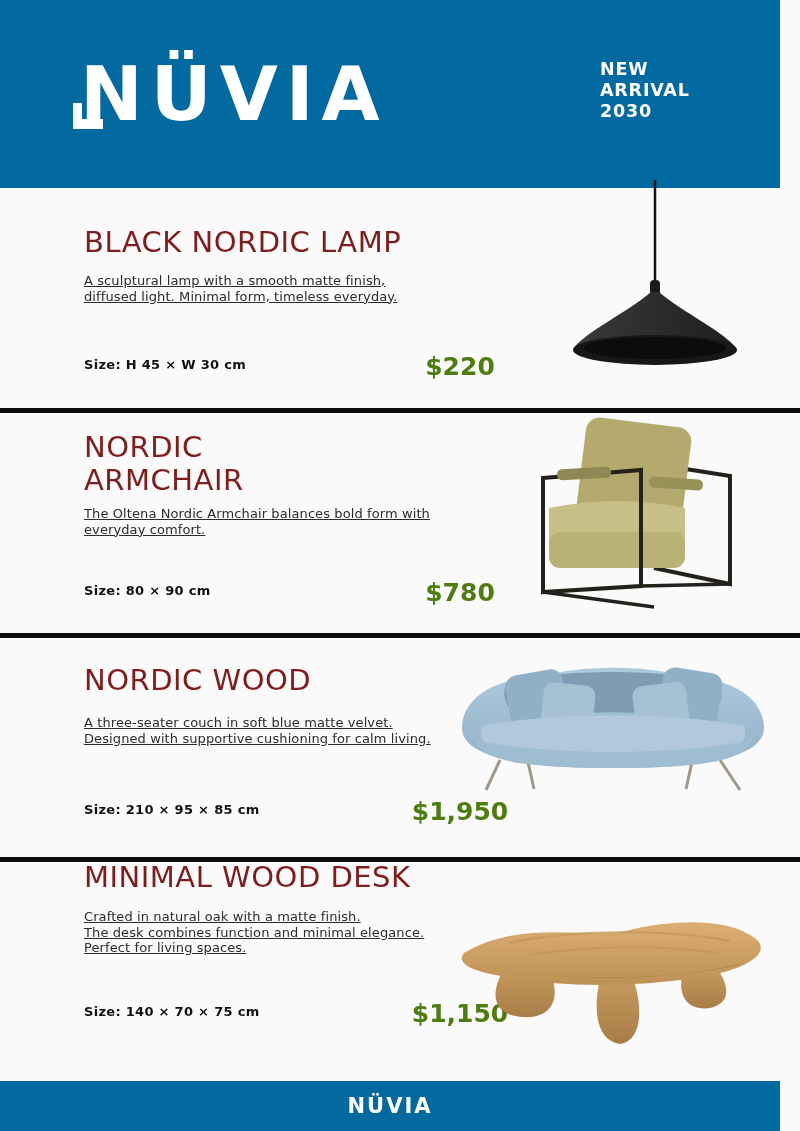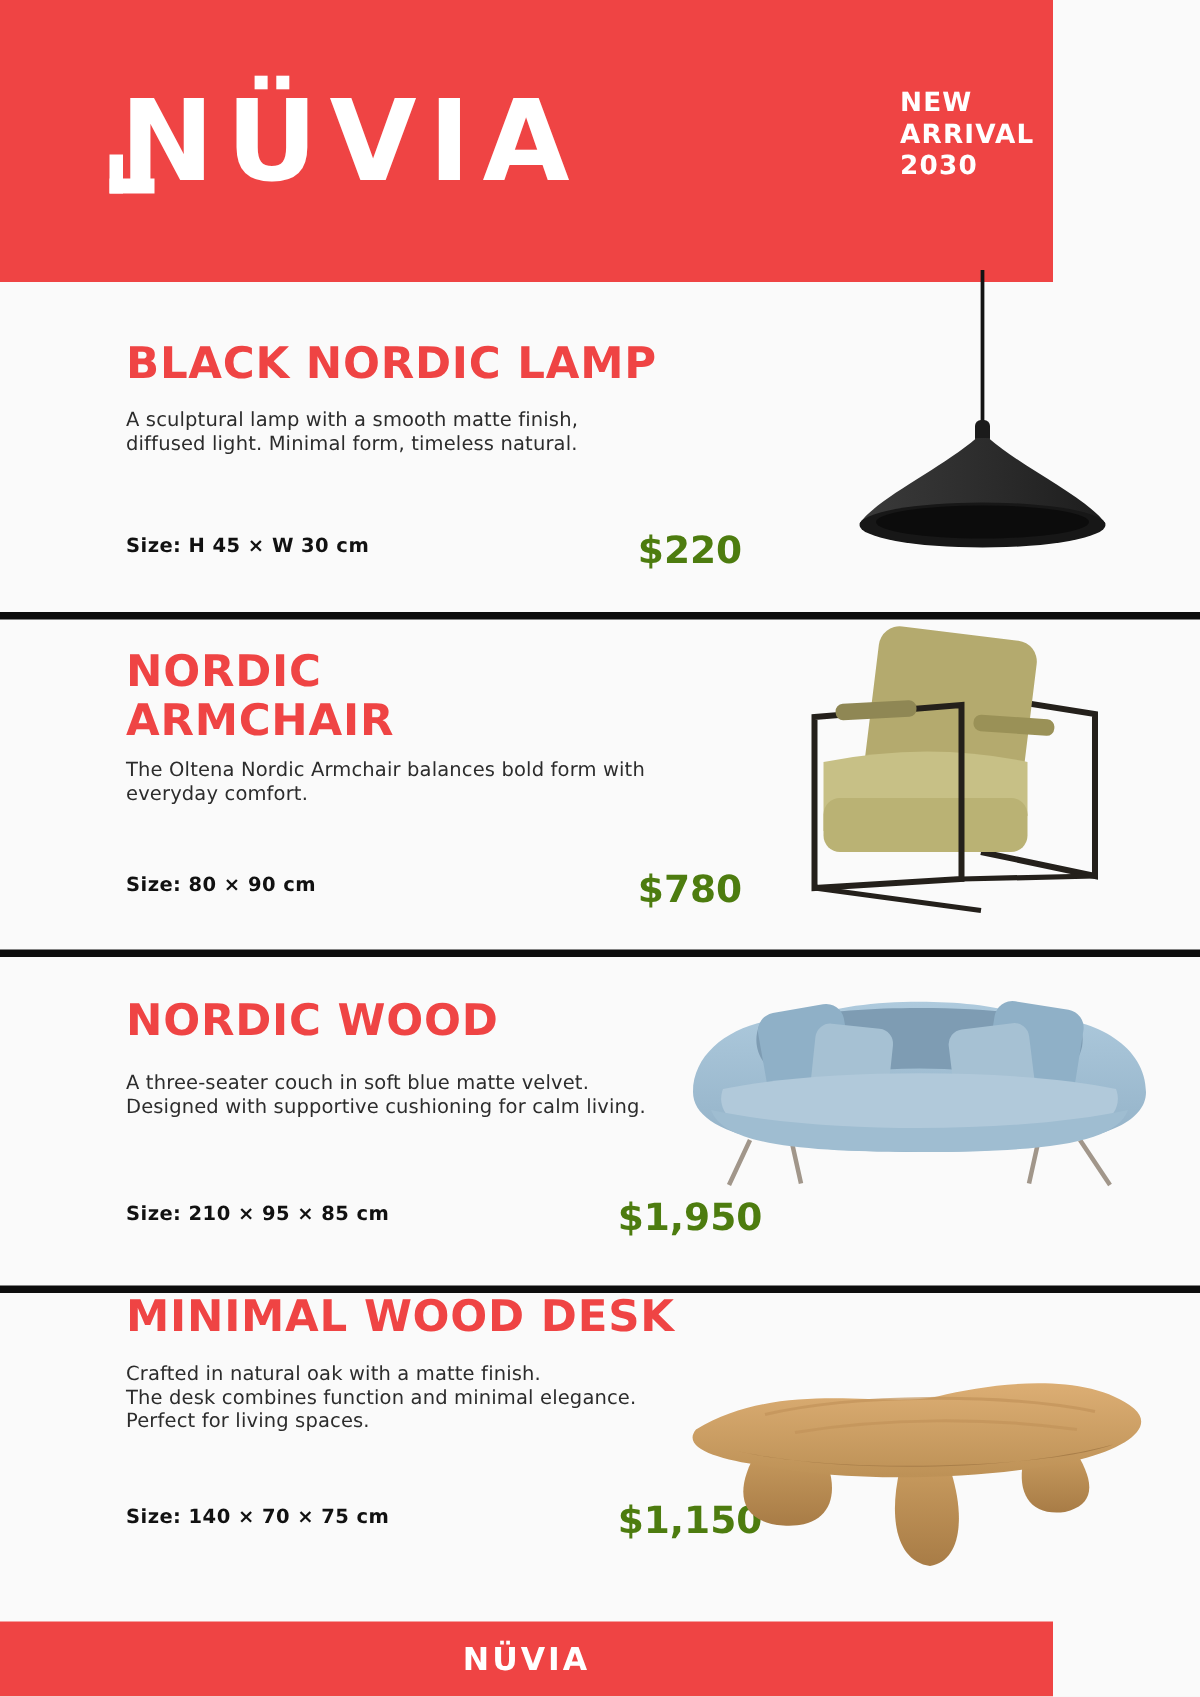--- a/index.html
+++ b/index.html
@@ -3,51 +3,51 @@
 <meta charset="utf-8">
 <style>
   html,body{margin:0;padding:0;}
   body{
     width:800px;height:1131px;position:relative;overflow:hidden;
     background:#f4f4f4;
     font-family:"DejaVu Sans","Liberation Sans",sans-serif;
     color:#141414;
   }
   .page{position:absolute;inset:0;background:#fafafa;}
-  .band{position:absolute;left:0;width:702px;background:#ef4444;}
+  .band{position:absolute;left:0;width:780px;background:#0369a1;}
   .header-band{top:0;height:188px;}
   .footer-band{top:1081px;height:50px;display:flex;align-items:center;justify-content:center;}
   .logo{
     position:absolute;left:80px;top:57px;
     color:#ffffff;font-size:75px;line-height:75px;font-weight:800;letter-spacing:8px;
     white-space:nowrap;
   }
   .logo-hook-v{position:absolute;left:73px;top:103px;width:9px;height:26px;background:#ffffff;}
   .logo-hook-f{position:absolute;left:73px;top:119px;width:30px;height:10px;background:#ffffff;}
   .badge{
     position:absolute;left:600px;top:59px;color:#ffffff;
     font-size:17.5px;line-height:21px;font-weight:800;letter-spacing:0.8px;
   }
   .badge span{display:block;}
   .divider{position:absolute;left:0;width:800px;height:5px;background:#0d0d0d;}
   #d1{top:408px;} #d2{top:633px;} #d3{top:857px;}
   .section{position:absolute;left:0;width:800px;}
   #s1{top:188px;height:220px;} #s2{top:413px;height:220px;}
   #s3{top:638px;height:219px;} #s4{top:836px;height:281px;}
   .title{
-    position:absolute;left:84px;font-size:29px;line-height:33px;font-weight:700;
-    letter-spacing:0.5px;color:#ef4444;white-space:nowrap;
+    position:absolute;left:84px;font-size:29px;line-height:33px;font-weight:400;
+    letter-spacing:0.5px;color:#7f1d1d;white-space:nowrap;
   }
   .title span{display:block;}
   #s1 .title{top:38px;} #s2 .title{top:18px;} #s3 .title{top:26px;} #s4 .title{top:25px;}
   .desc{
     position:absolute;left:84px;font-size:13px;line-height:15.5px;color:#2c2c2c;
     letter-spacing:0.1px;
   }
-  .desc span{display:block;}
+  .desc span{display:block;text-decoration:underline;}
   #s1 .desc{top:85px;} #s2 .desc{top:93px;} #s3 .desc{top:77px;} #s4 .desc{top:73px;}
   .size{
     position:absolute;left:84px;font-size:13px;font-weight:700;color:#111111;
     letter-spacing:0.3px;white-space:nowrap;
   }
   #s1 .size{top:169px;} #s2 .size{top:170px;} #s3 .size{top:164px;} #s4 .size{top:168px;}
   .price{
     position:absolute;left:375px;width:170px;text-align:center;
     font-size:25px;line-height:25px;font-weight:800;color:#4d7c0f;white-space:nowrap;
   }
@@ -77,21 +77,21 @@
     </div>
   </div>
 
   <div class="section" id="s1">
     <div class="title">
       <span>BLACK NORDIC LAMP</span>
       <span></span>
     </div>
     <div class="desc">
       <span>A sculptural lamp with a smooth matte finish,</span>
-      <span>diffused light. Minimal form, timeless natural.</span>
+      <span>diffused light. Minimal form, timeless everyday.</span>
     </div>
     <div class="size">Size: H 45 × W 30 cm</div>
     <div class="price">$220</div>
   </div>
 
   <div class="section" id="s2">
     <div class="title">
       <span>NORDIC</span>
       <span>ARMCHAIR</span>
     </div>

